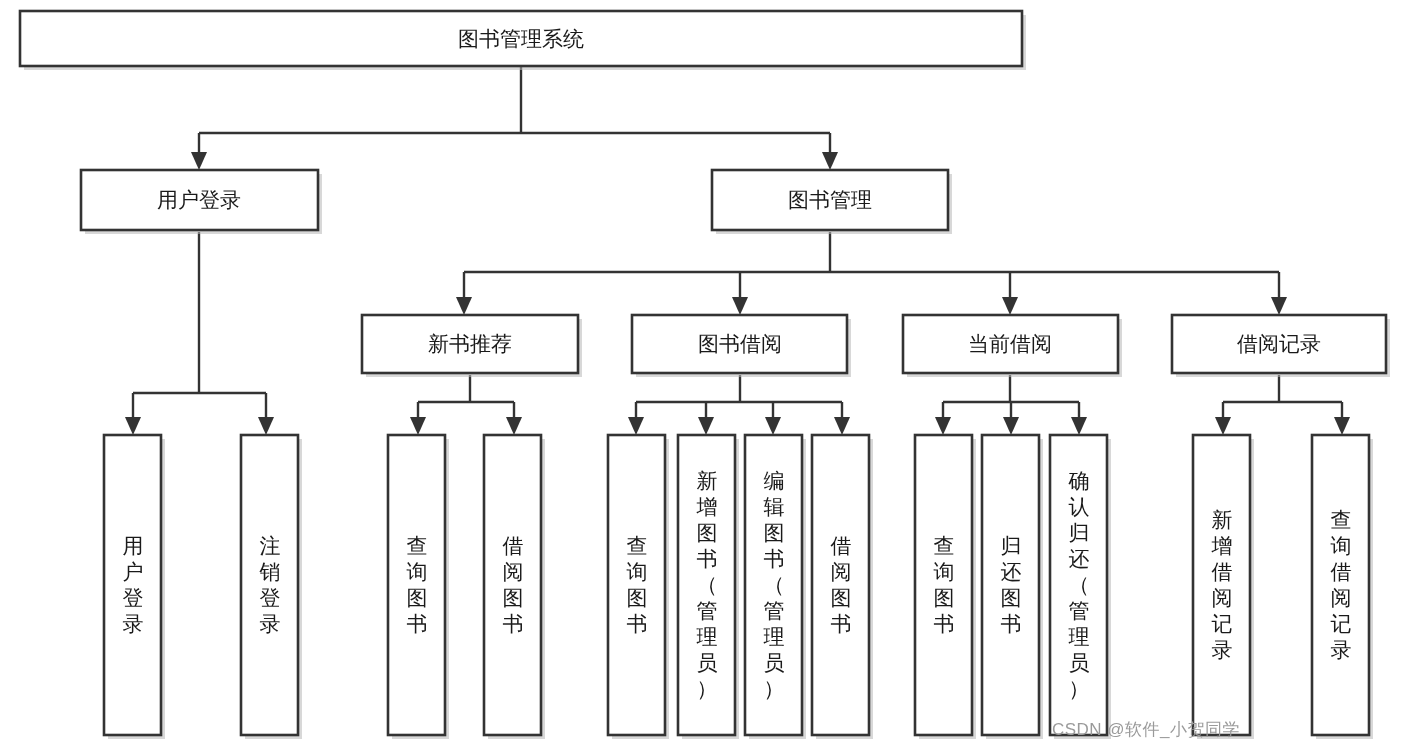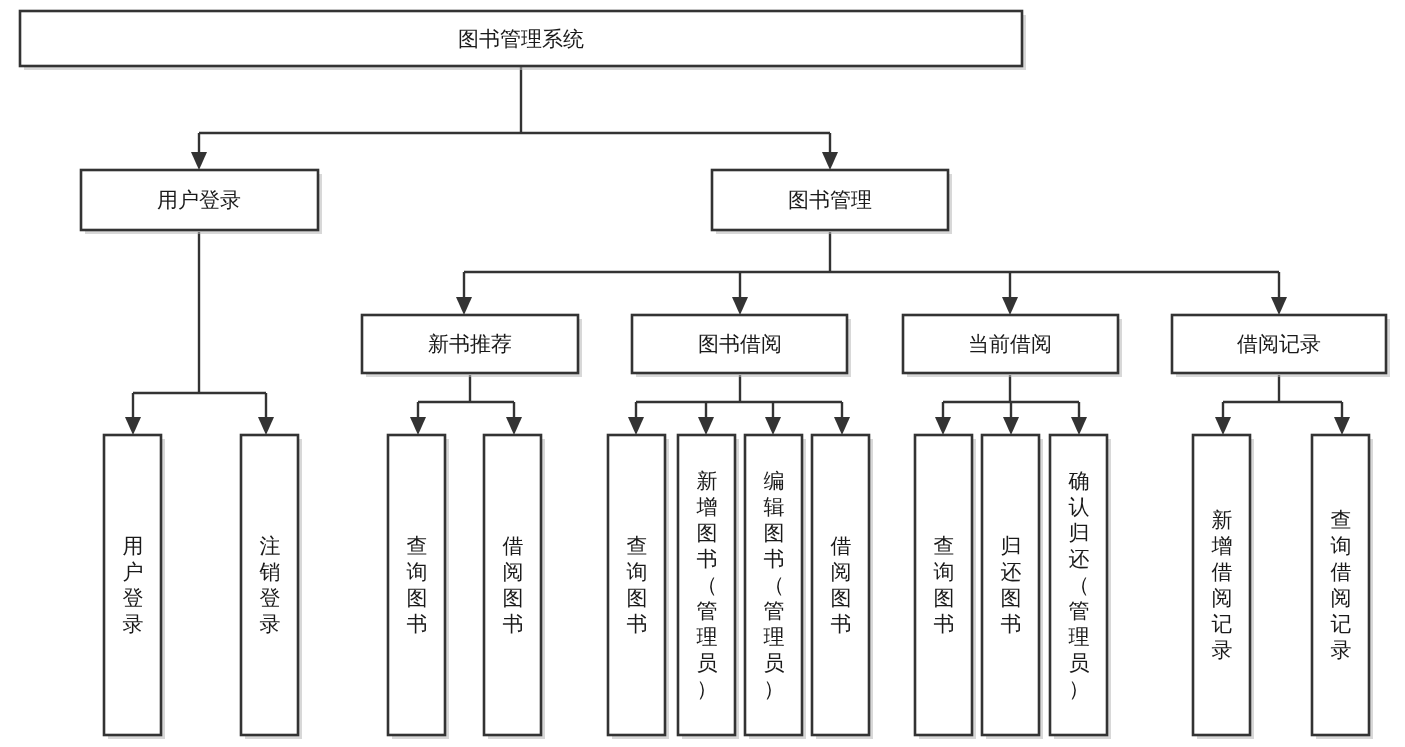--- a/index.html
+++ b/index.html
@@ -260,13 +260,14 @@
     </g>
 
     <g>
       <rect class="node-shadow" x="1316" y="439" width="57" height="300"></rect>
       <rect class="node-box" x="1312" y="435" width="57" height="300"></rect>
       <text class="node-label-v" x="1341" y="527.3"><tspan x="1341" dy="0">查</tspan><tspan x="1341" dy="26">询</tspan><tspan x="1341" dy="26">借</tspan><tspan x="1341" dy="26">阅</tspan><tspan x="1341" dy="26">记</tspan><tspan x="1341" dy="26">录</tspan></text>
     </g>
 
   </svg>
 
+  <div class="watermark">CSDN @软件_小贺同学</div>
 </div>
 
 </body></html>

